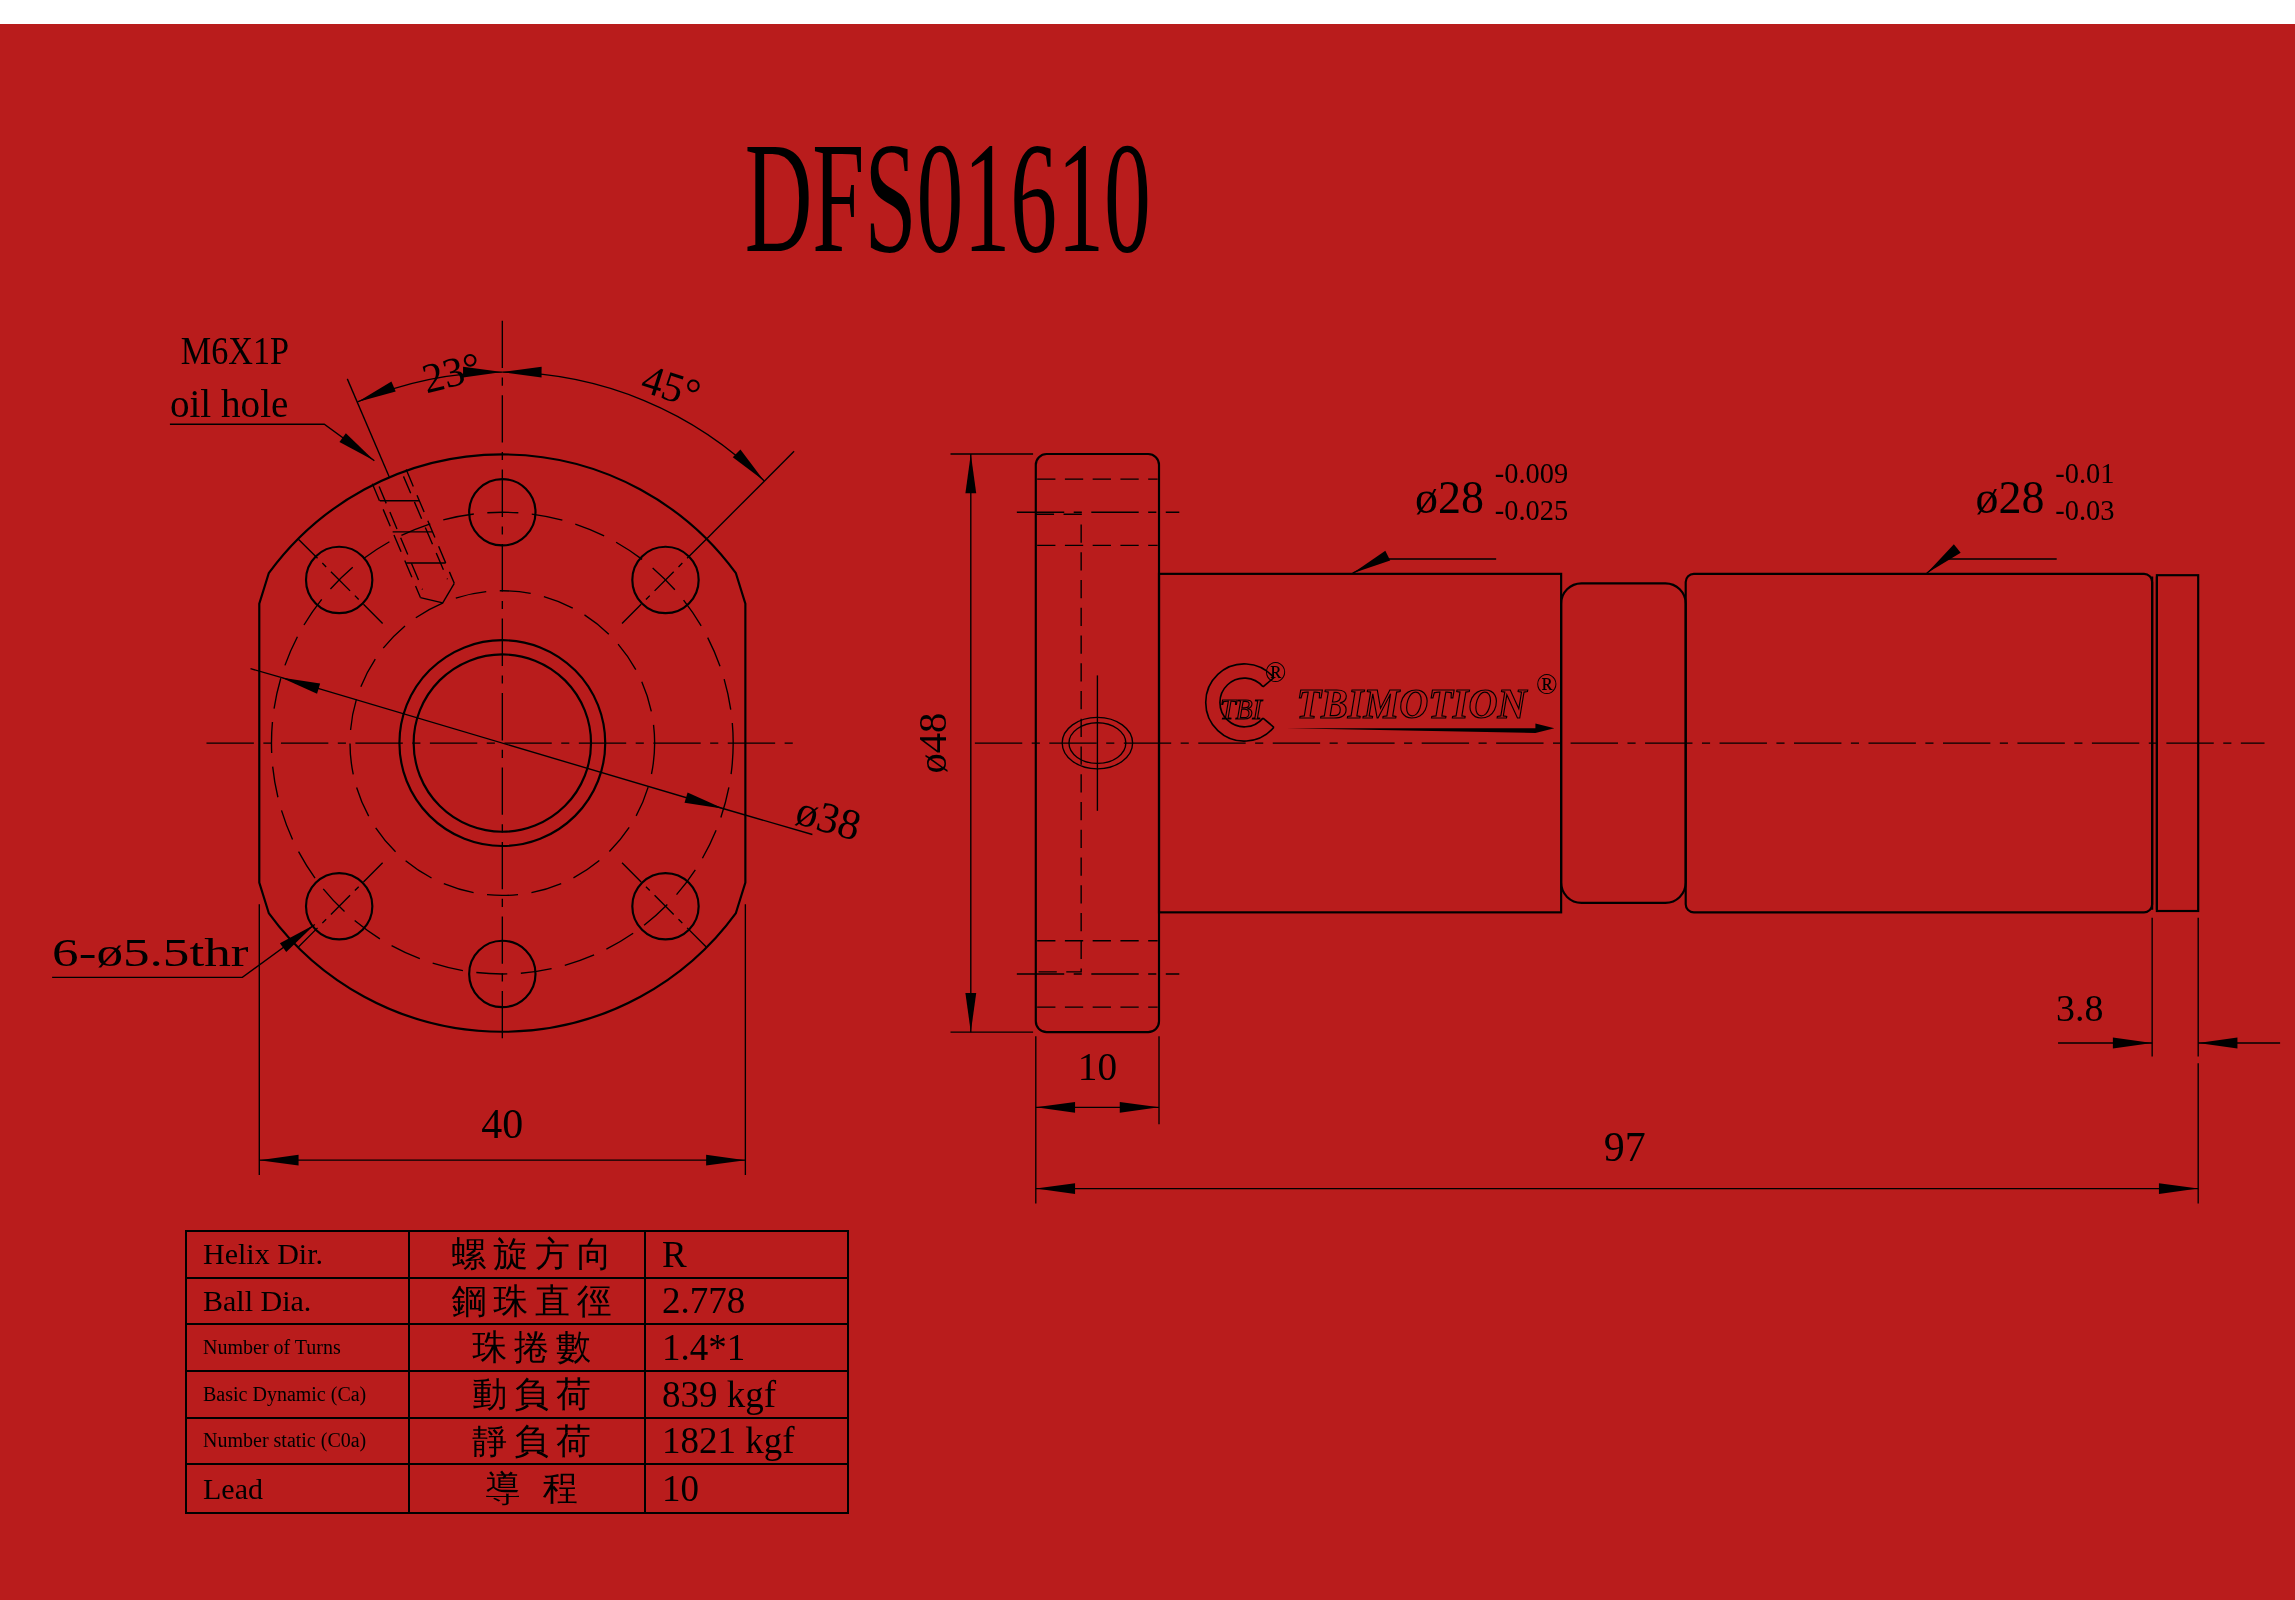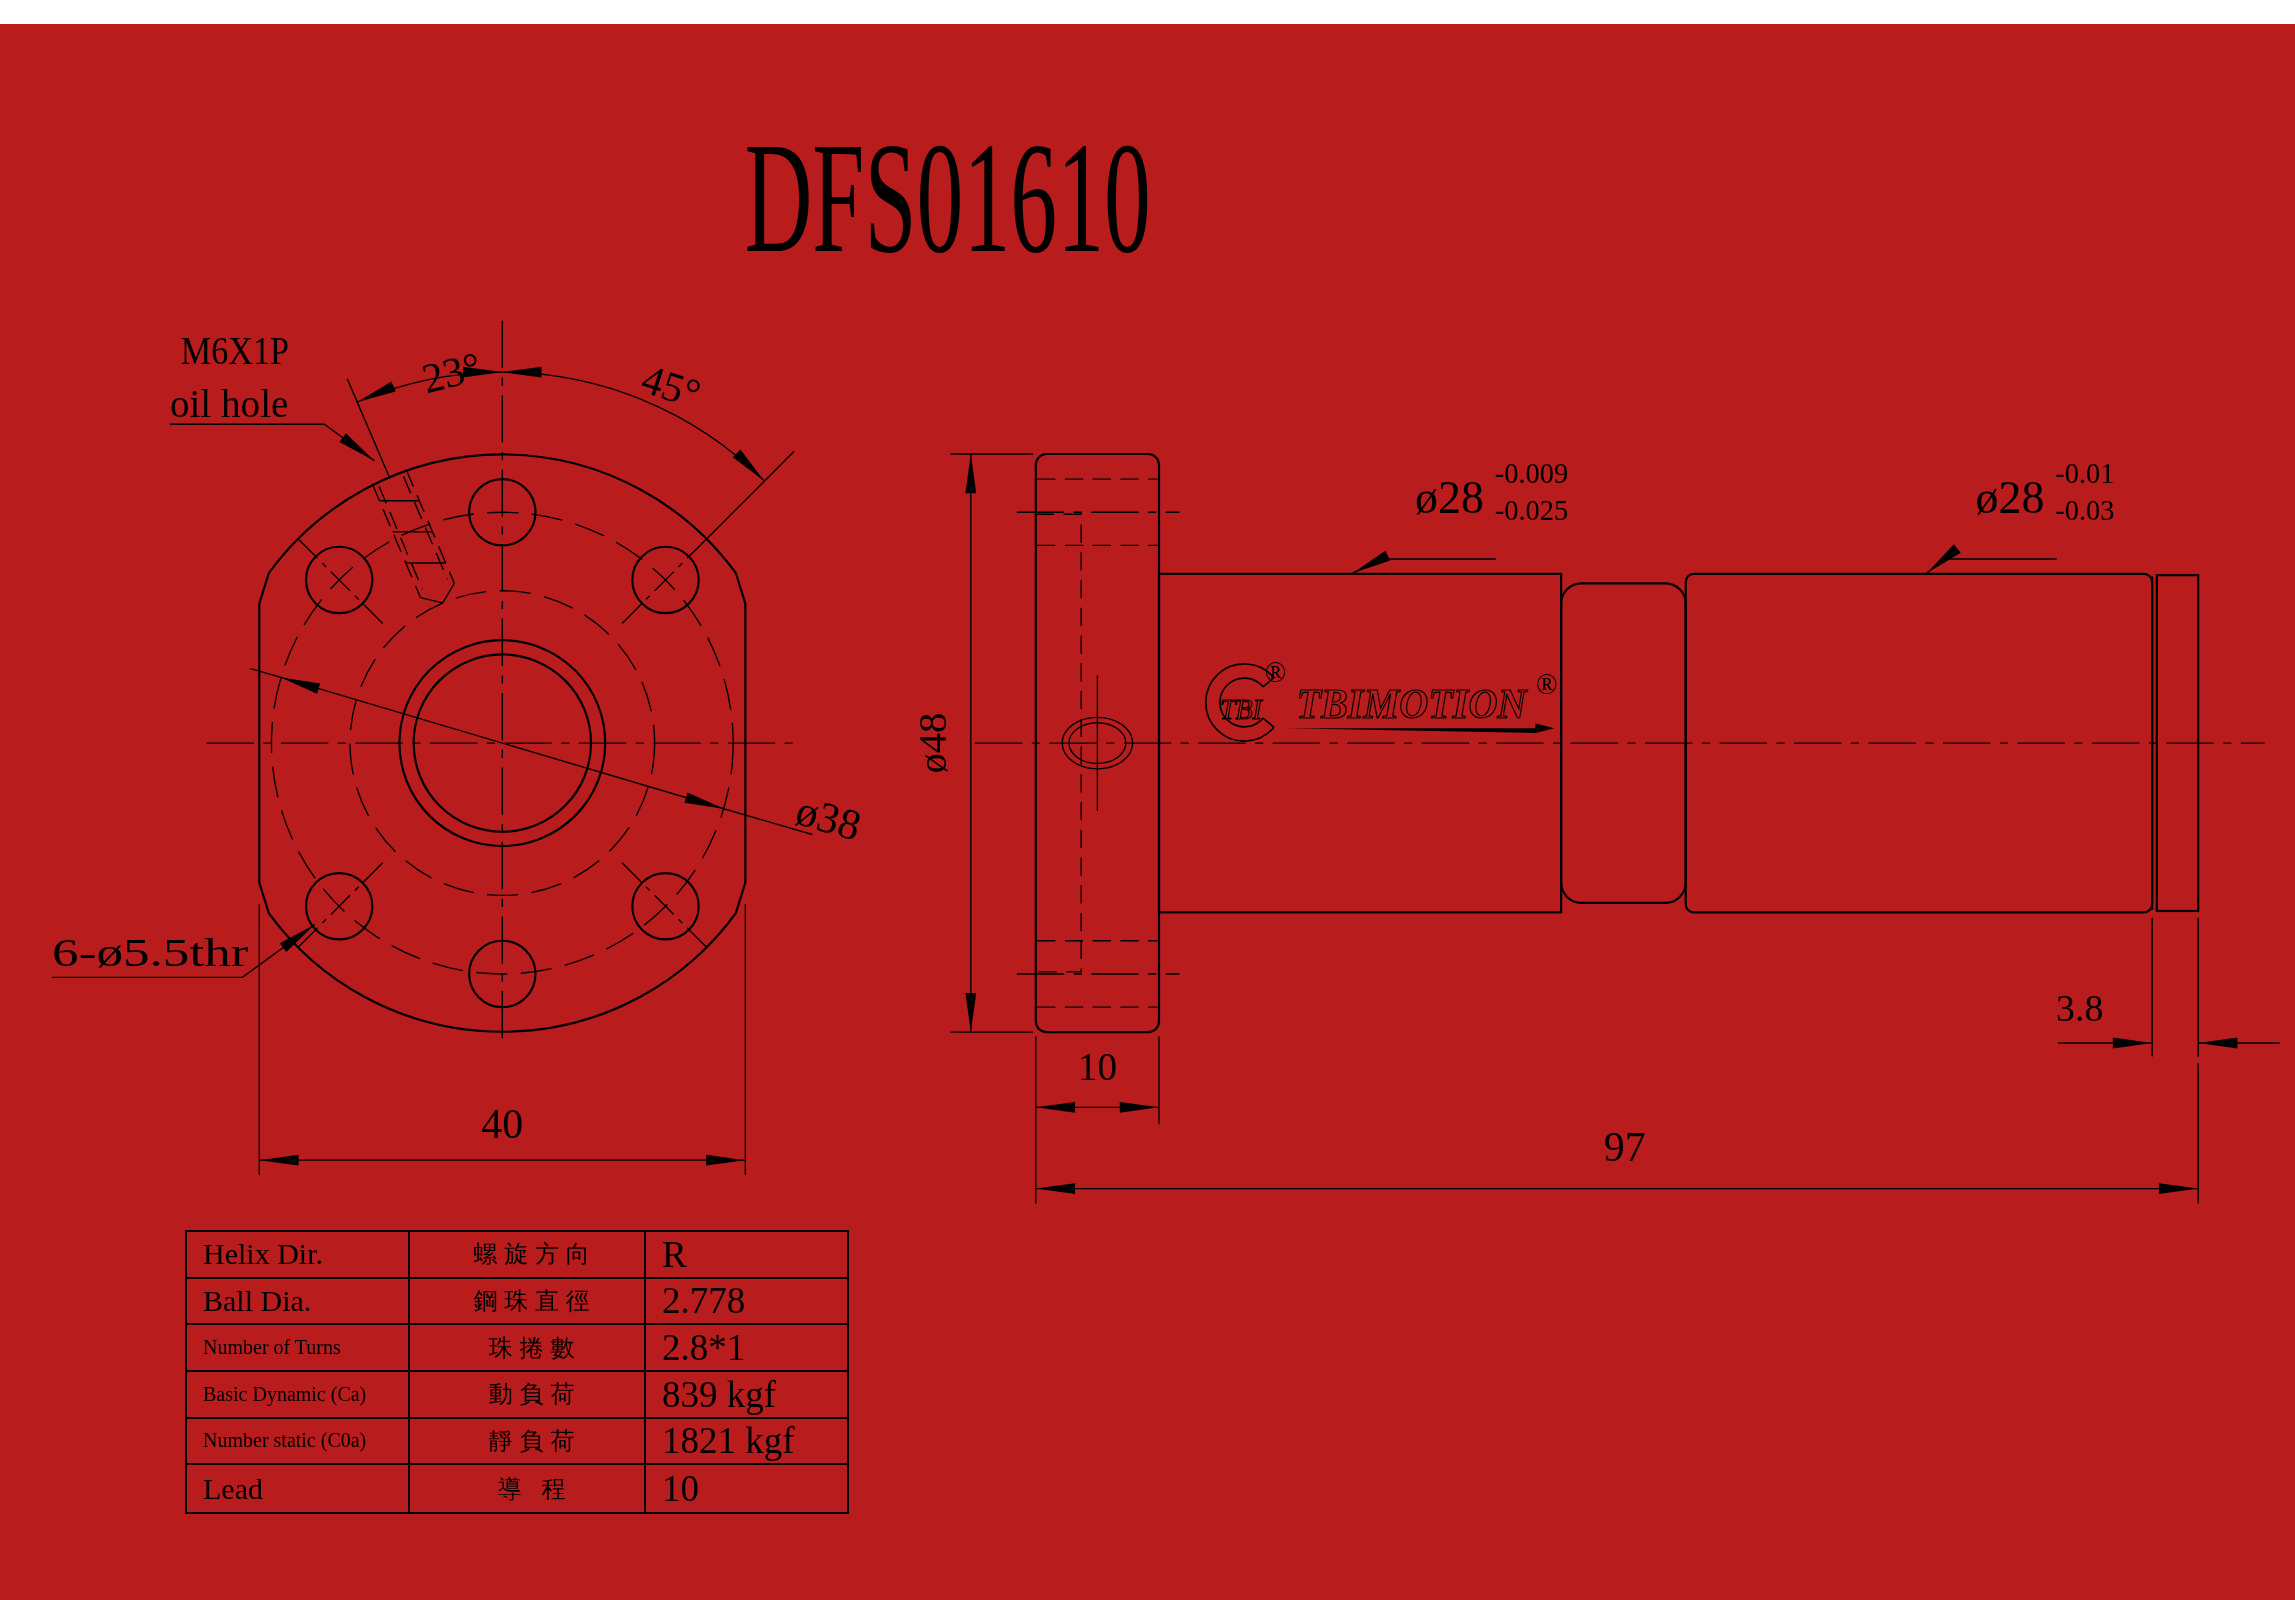--- a/index.html
+++ b/index.html
@@ -17,21 +17,21 @@
   
   #spec{position:absolute;left:185px;top:1206px;width:664px;height:284px;
         border:2.7px solid #000;box-sizing:border-box;display:grid;
         grid-template-columns:223px 236px auto;grid-template-rows:repeat(6,1fr);}
   #spec .cell{border-right:2px solid #000;border-bottom:2px solid #000;
         display:flex;align-items:center;box-sizing:border-box;overflow:hidden;padding-left:16px;}
   #spec .cell.lastcol{border-right:none;}
   #spec .cell.lastrow{border-bottom:none;font-family:Liberation Serif, serif;}
   .en{padding-left:12.2px;font-size:30px;}
   .en.small{font-size:20px;}
-  .zh{justify-content:center;font-size:24px;letter-spacing:6.8px;}
+  .zh{justify-content:center;font-size:35px;letter-spacing:6.8px;}
   .val{padding-left:19px;font-size:37px;}
 </style>
 </head>
 <body>
 
 <div id="stage">
 
 <svg width="2295" height="1600" viewBox="0 0 3390 2363">
   <defs>
     <marker id="arr" markerUnits="userSpaceOnUse" markerWidth="64" markerHeight="22" refX="60" refY="11" orient="auto-start-reverse">
@@ -207,21 +207,21 @@
   <div class="cell en">Helix  Dir.</div>
   <div class="cell zh">螺旋方向</div>
   <div class="cell val lastcol">R</div>
 
   <div class="cell en">Ball Dia.</div>
   <div class="cell zh">鋼珠直徑</div>
   <div class="cell val lastcol">2.778</div>
 
   <div class="cell en small">Number of Turns</div>
   <div class="cell zh">珠捲數</div>
-  <div class="cell val lastcol">2.8*1</div>
+  <div class="cell val lastcol">1.4*1</div>
 
   <div class="cell en small">Basic Dynamic (Ca)</div>
   <div class="cell zh">動負荷</div>
   <div class="cell val lastcol">839 kgf</div>
 
   <div class="cell en small">Number static (C0a)</div>
   <div class="cell zh">靜負荷</div>
   <div class="cell val lastcol">1821 kgf</div>
 
   <div class="cell en lastrow">Lead</div>

